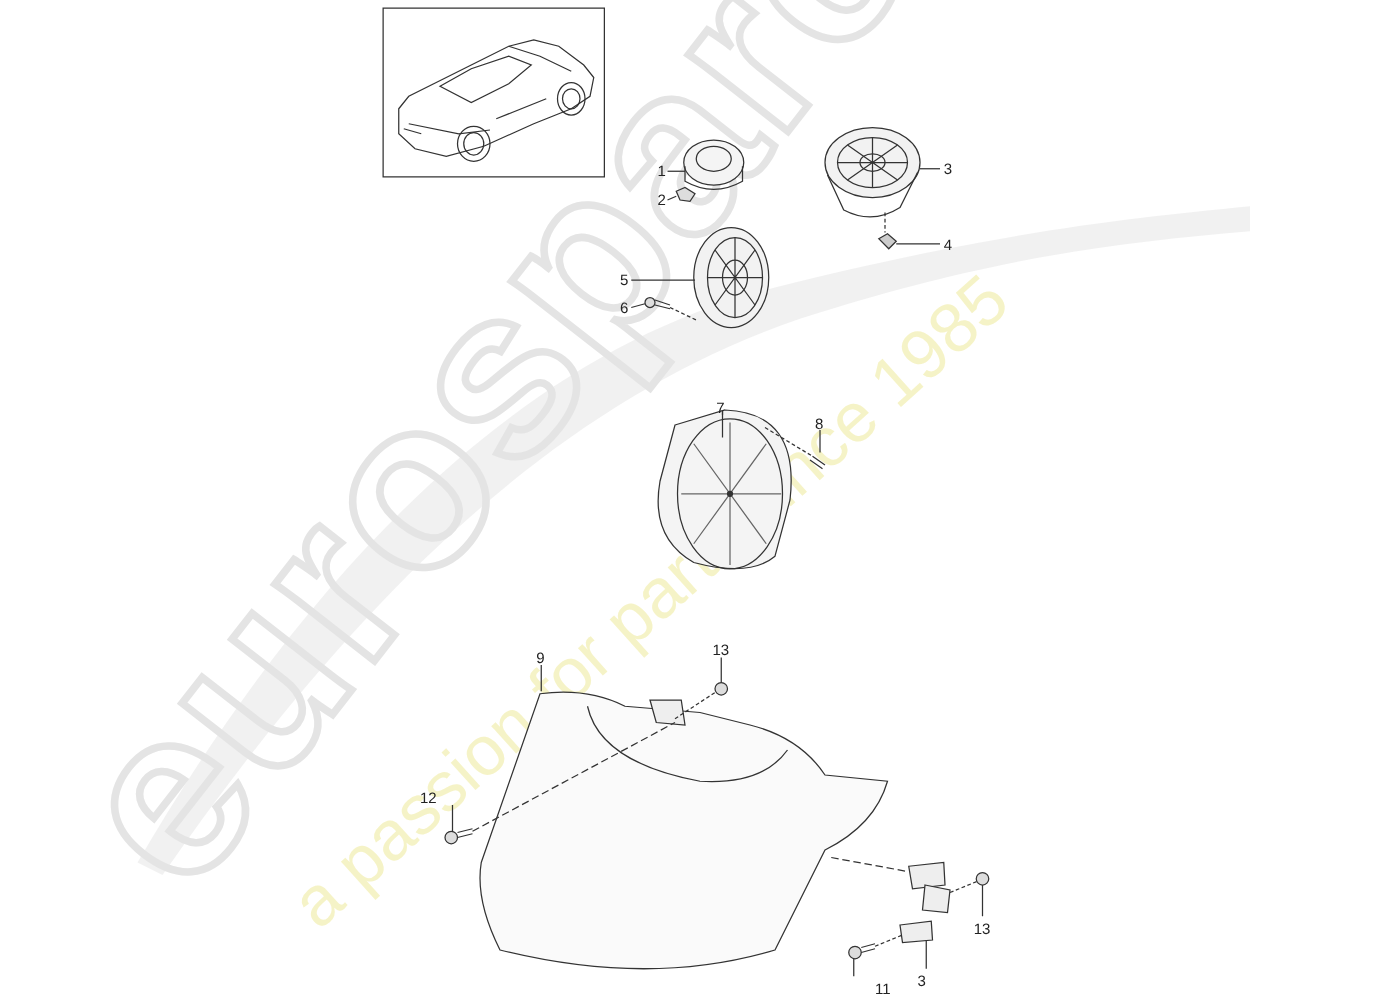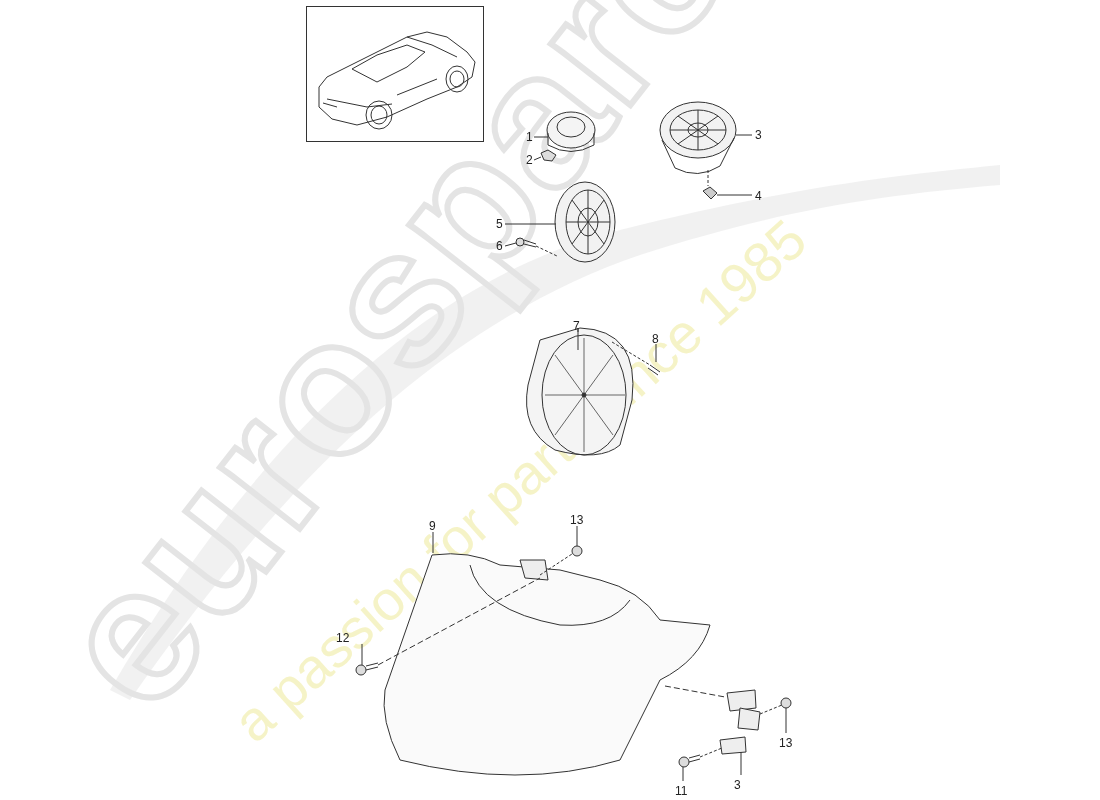--- a/index.html
+++ b/index.html
@@ -157,13 +157,13 @@
 <div class="callout" style="left:755px;top:190px">4</div>
 <div class="callout" style="left:496px;top:218px">5</div>
 <div class="callout" style="left:496px;top:240px">6</div>
 <div class="callout" style="left:573px;top:320px">7</div>
 <div class="callout" style="left:652px;top:333px">8</div>
 <div class="callout" style="left:429px;top:520px">9</div>
 <div class="callout" style="left:570px;top:514px">13</div>
 <div class="callout" style="left:336px;top:632px">12</div>
 <div class="callout" style="left:779px;top:737px">13</div>
 <div class="callout" style="left:734px;top:779px">3</div>
-<div class="callout" style="left:675px;top:785px">11</div>
+<div class="callout" style="left:700px;top:785px">11</div>
 
 </body></html>

